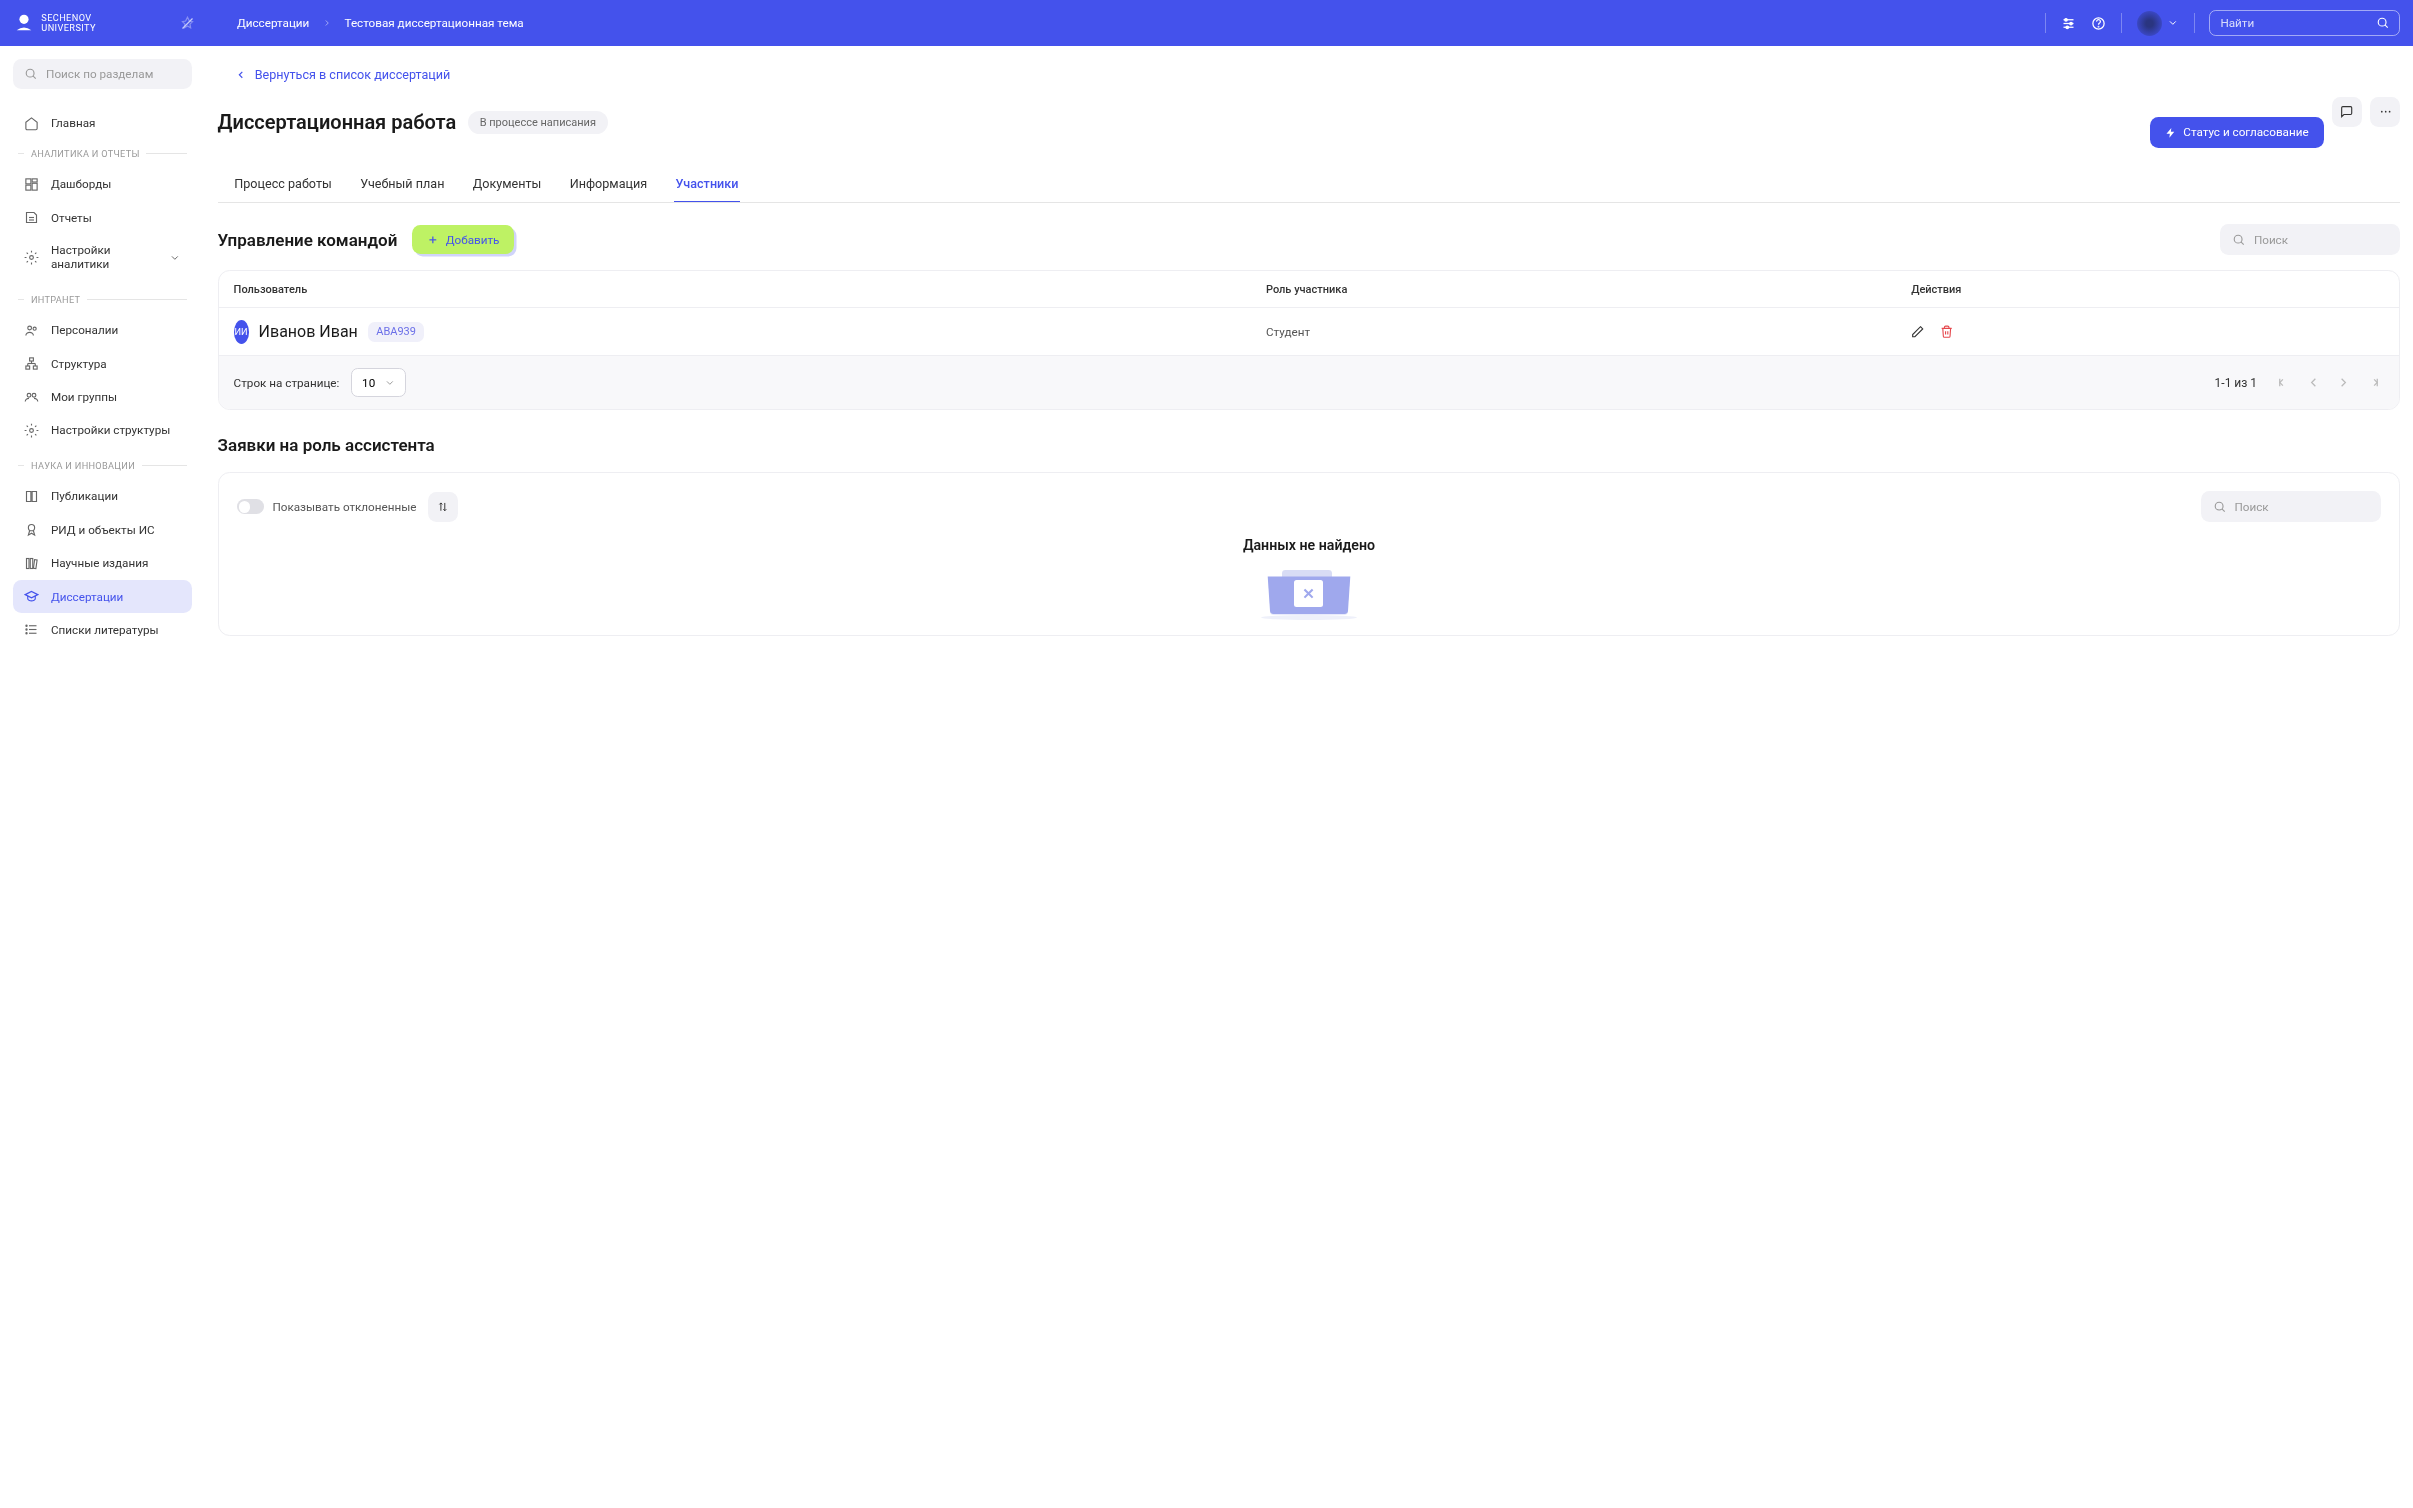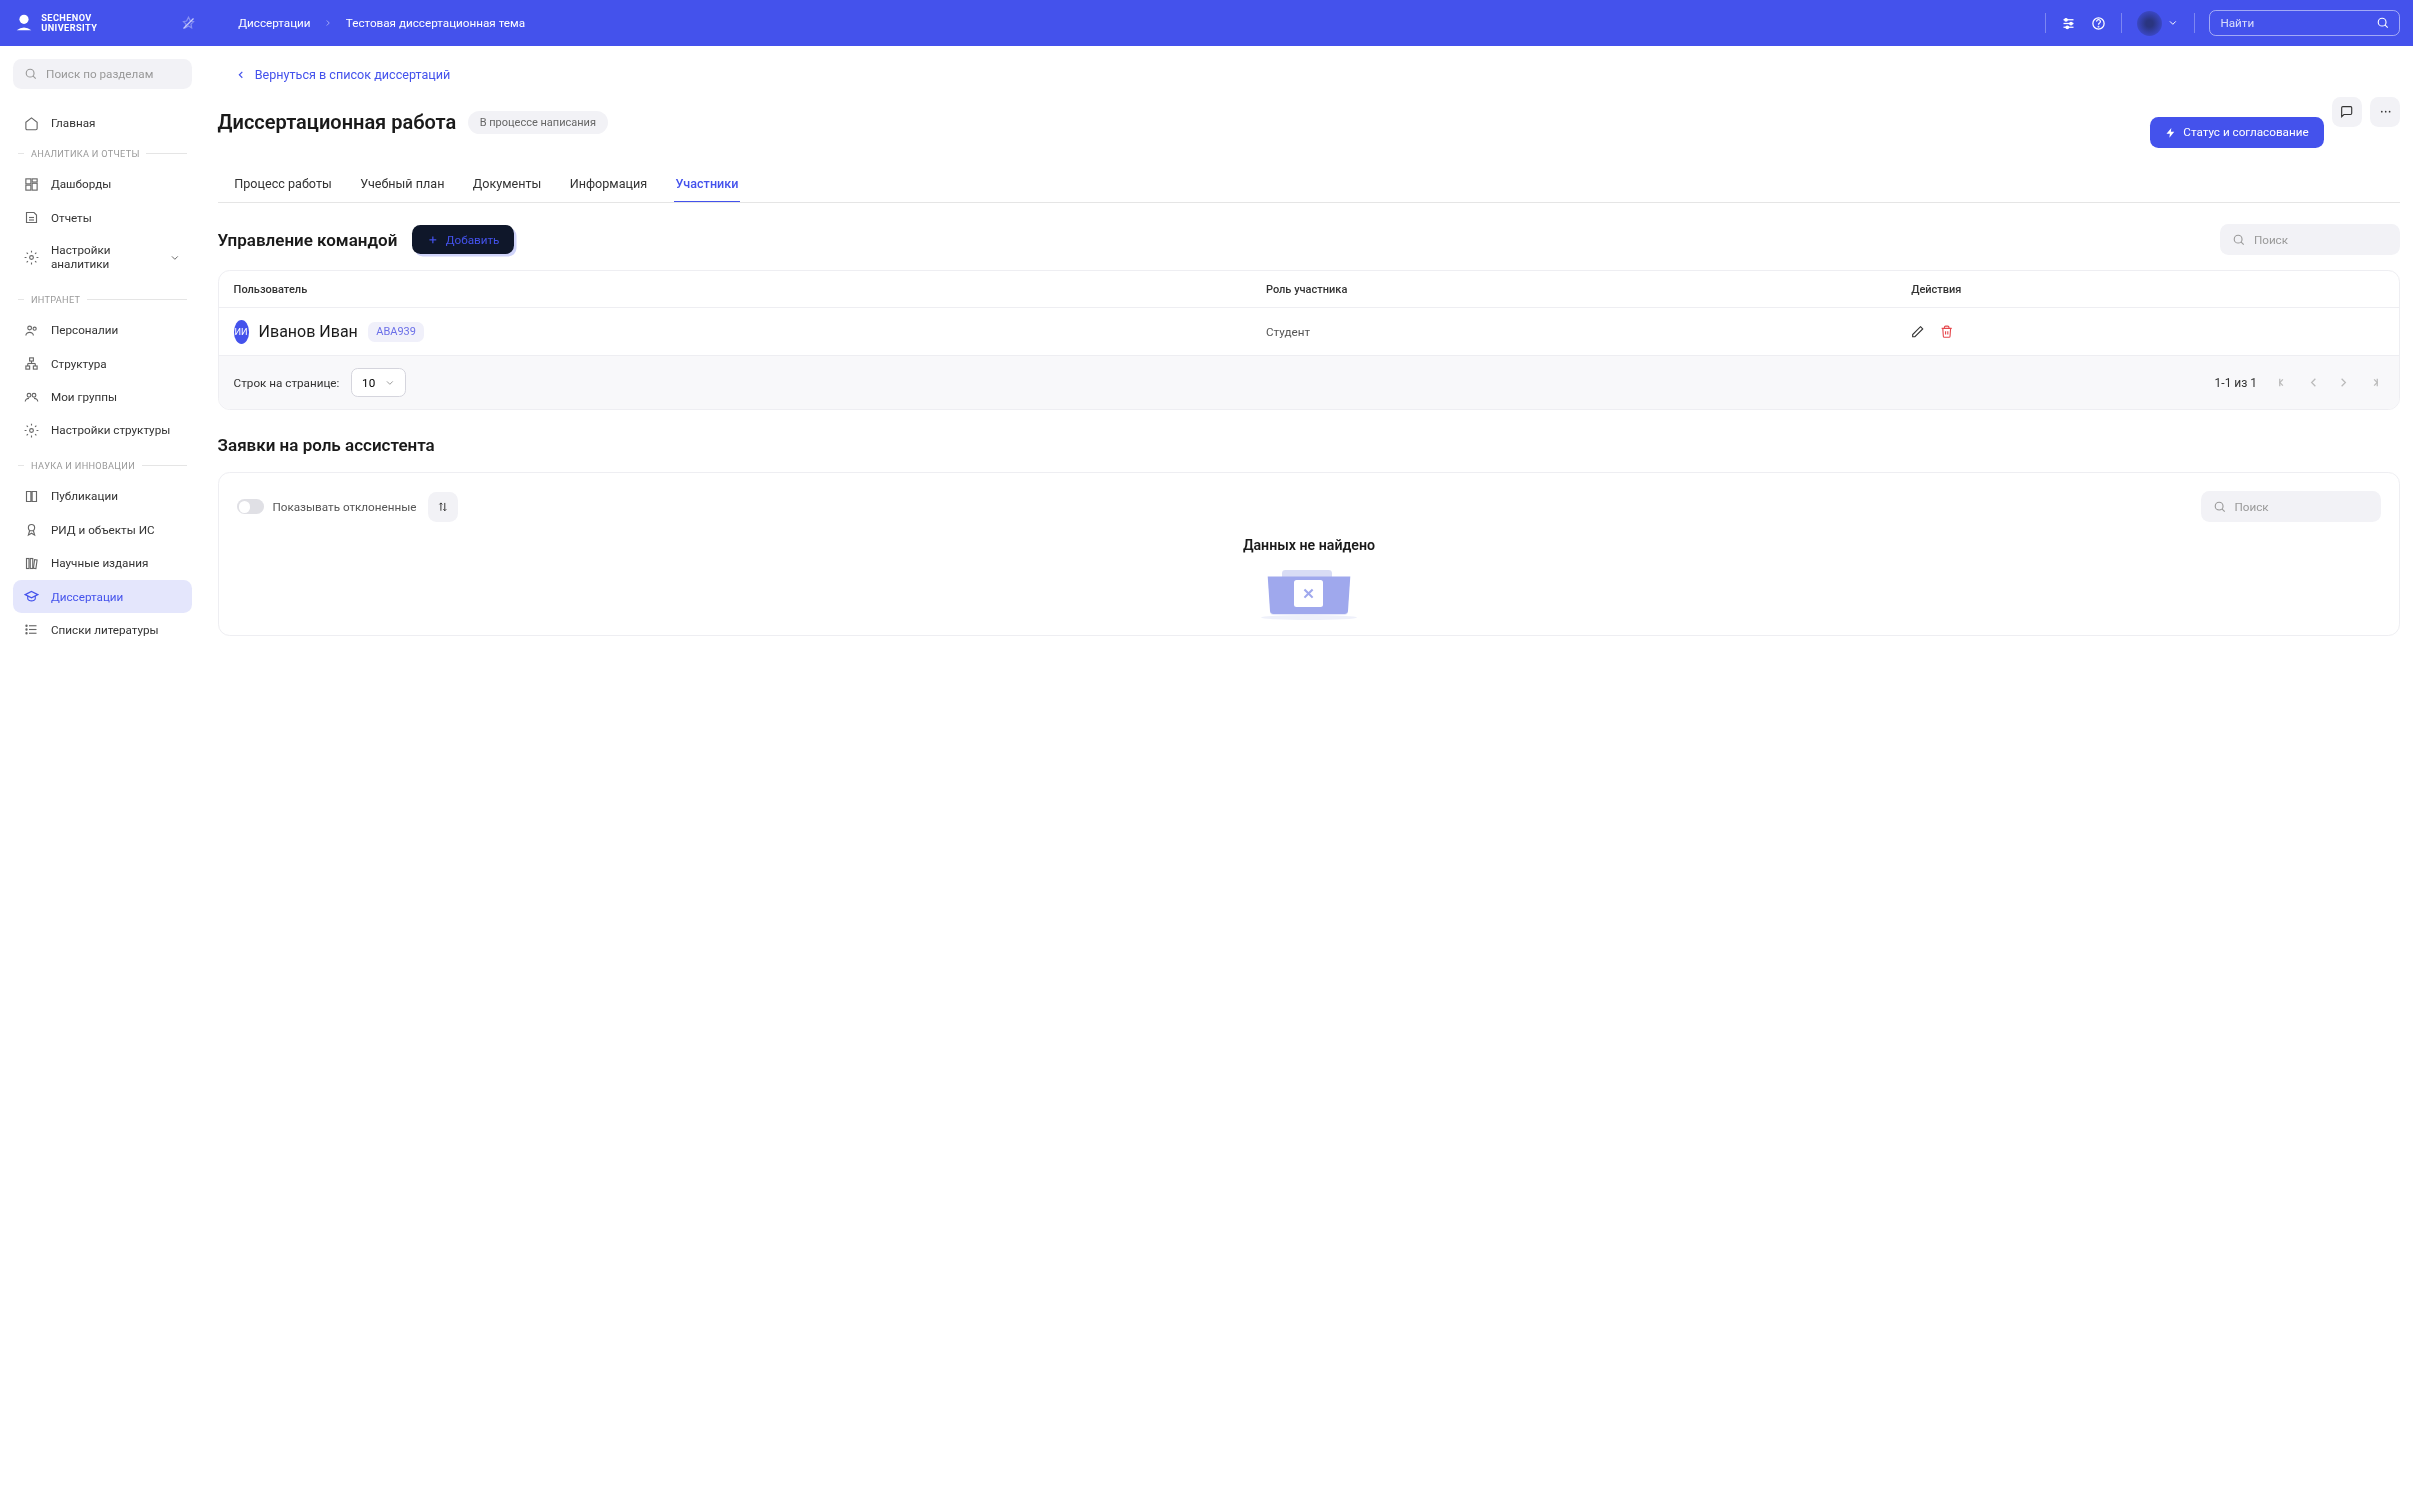--- a/index.html
+++ b/index.html
@@ -7,21 +7,21 @@
     
     .header {
       background: #4452EC;
       height: 46px;
       display: flex;
       align-items: center;
       padding: 0 12.6px;
       color: #fff;
       font-size: 11.7px;
     }
-    .logo { display: flex; align-items: center; gap: 6.7px; margin-right: 84px; font-weight: bold; }
+    .logo { display: flex; align-items: center; gap: 6.7px; margin-right: 84px; }
     .logo-icon { width: 22px; height: 22px; }
     .logo-text { font-size: 9.2px; line-height: 1.1; letter-spacing: 0.4px; }
     .pin-icon { margin-right: 42px; opacity: 0.7; cursor: pointer; }
     .breadcrumb { display: flex; align-items: center; gap: 12.6px; flex: 1; }
     .breadcrumb-link { cursor: pointer; }
     .chevron-right { opacity: 0.6; }
     .header-right { display: flex; align-items: center; gap: 15px; }
     .header-divider { width: 0.8px; height: 20px; background: rgba(255,255,255,0.3); }
     .avatar { width: 25px; height: 25px; border-radius: 50%; background: radial-gradient(circle, #2a3580 20%, #4452EC 100%); }
     .avatar-wrap { display: flex; align-items: center; gap: 5px; cursor: pointer; }
@@ -52,21 +52,21 @@
     .title-actions { margin-left: auto; display: flex; gap: 8.4px; }
     .btn-primary { background: #4452EC; color: #fff; border: none; padding: 8.4px 15px; border-radius: 8.4px; display: flex; align-items: center; gap: 6.7px; font-size: 11.7px; cursor: pointer; margin-top: 20px; }
     .btn-icon { background: #F2F2F6; border: none; width: 30px; height: 30px; border-radius: 8.4px; display: flex; align-items: center; justify-content: center; cursor: pointer; }
     
     .tabs { display: flex; gap: 25px; border-bottom: 0.8px solid #E5E5E5; margin-bottom: 21px; padding-left: 15px; }
     .tab { padding: 10px 1.7px; font-size: 12.6px; color: #333; cursor: pointer; border-bottom: 1.7px solid transparent; }
     .tab.active { color: #4452EC; border-bottom-color: #4452EC; font-weight: 500; }
     
     .section-row { display: flex; align-items: center; gap: 15px; margin-bottom: 15px; }
     .section-title { font-size: 17px; font-weight: 600; color: #1a1a1a; }
-    .btn-add { background: #0f172a; color: #4452EC; border: none; padding: 7.5px 15px; border-radius: 8.4px; display: flex; align-items: center; gap: 6.7px; font-size: 11.7px; cursor: pointer; box-shadow: 2.5px 2.5px 0 rgba(68,82,236,0.25); }
+    .btn-add { background: #bef264; color: #4452EC; border: none; padding: 7.5px 15px; border-radius: 8.4px; display: flex; align-items: center; gap: 6.7px; font-size: 11.7px; cursor: pointer; box-shadow: 2.5px 2.5px 0 rgba(68,82,236,0.25); }
     .search-box { margin-left: auto; background: #F2F2F6; border-radius: 8.4px; padding: 8.4px 11.7px; display: flex; align-items: center; gap: 8.4px; width: 180px; }
     .search-box input { background: transparent; border: none; outline: none; flex: 1; font-size: 11.7px; }
     .search-box input::placeholder { color: #999; }
     
     .table-card { background: #fff; border: 0.8px solid #EEEEF2; border-radius: 11.7px; overflow: hidden; margin-bottom: 25px; }
     .table-header { display: flex; padding: 11.7px 15px; font-size: 11px; color: #333; font-weight: 500; border-bottom: 0.8px solid #EEEEF2; }
     .col-user { flex: 0 0 48%; }
     .col-role { flex: 0 0 30%; }
     .col-actions { flex: 1; }
     .table-row { display: flex; align-items: center; padding: 11.7px 15px; border-bottom: 0.8px solid #EEEEF2; }

